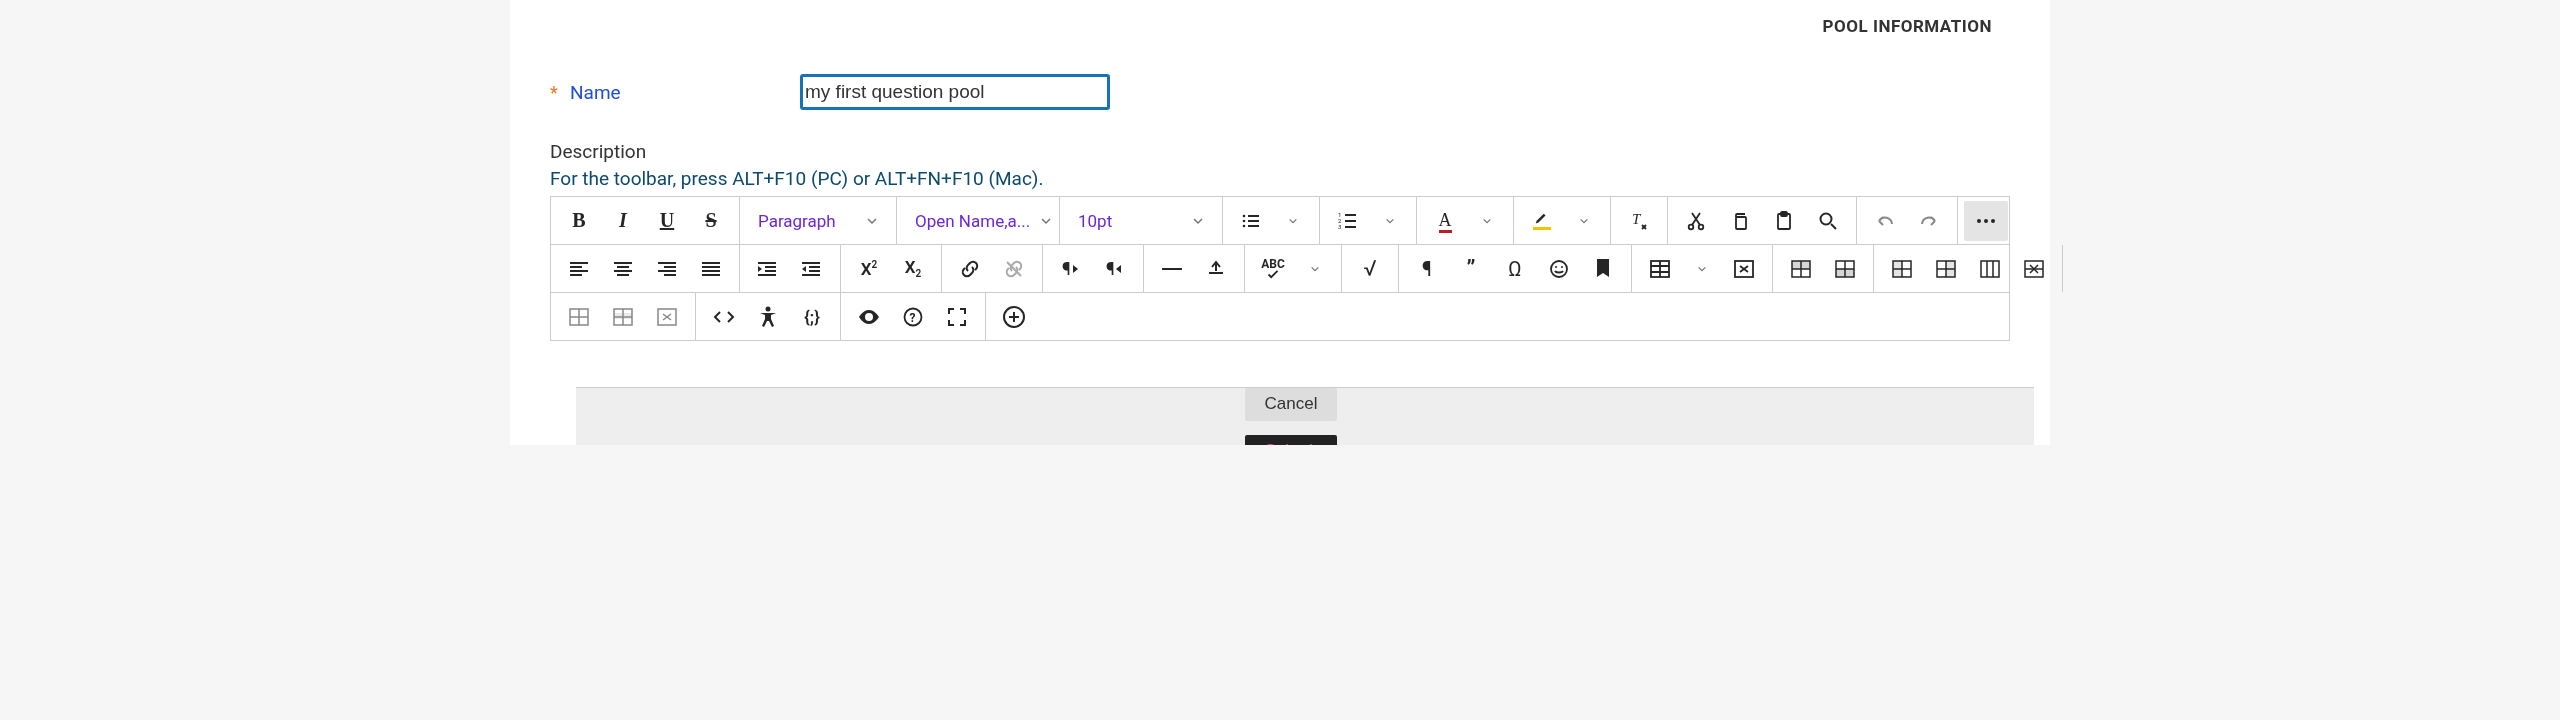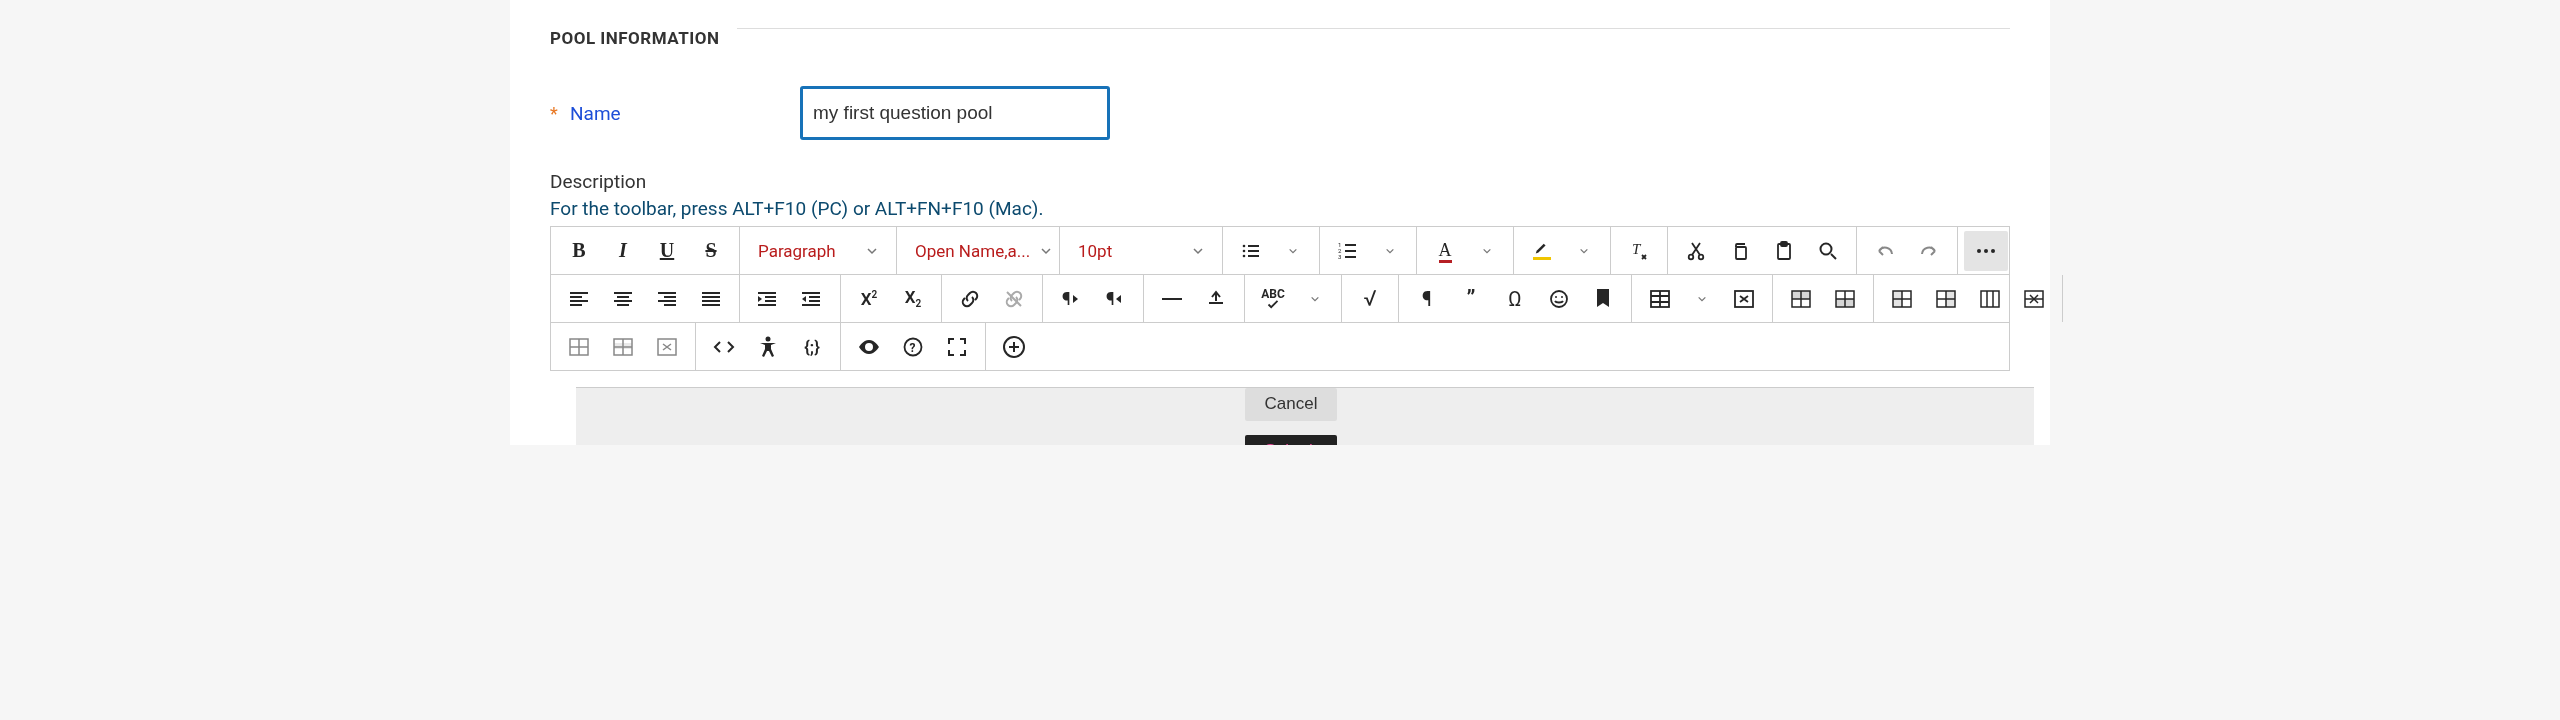--- a/index.html
+++ b/index.html
@@ -10,23 +10,24 @@
   }
   .page {
     width: 1540px;
     background: #fff;
     margin: 0 auto;
     padding: 0 40px;
     position: relative;
   }
   .section-header {
     display: flex;
-    align-items: flex-start;
-    padding-top: 28px;
+    align-items: flex-end;
+    padding-top: 16px;
     padding-bottom: 20px;
+    flex-direction: column;
   }
   .section-title {
     font-size: 17px;
     font-weight: 700;
     letter-spacing: 0.5px;
     color: #333;
     margin-right: 18px;
     white-space: nowrap;
   }
   .section-line {
@@ -44,23 +45,23 @@
     font-size: 18px;
     width: 20px;
     text-align: left;
   }
   .field-label {
     font-size: 19px;
     color: #1d4ed8;
     width: 230px;
   }
   .field-input {
-    height: 54px;
+    height: 36px;
     width: 310px;
-    padding: 6px 10px;
+    padding: 6px 2px;
     font-size: 19px;
     border: 3px solid #1772b8;
     border-radius: 3px;
     outline: none;
     color: #333;
   }
   .desc-label {
     font-size: 19px;
     color: #333;
     padding-top: 18px;
@@ -99,21 +100,21 @@
     border-radius: 2px;
   }
   .tb-btn.n { width: 40px; }
   .tb-btn.highlight { background: #e4e4e4; }
   .tb-dd {
     display: flex;
     align-items: center;
     height: 40px;
     padding: 0 12px;
     cursor: pointer;
-    color: #b91c1c;
+    color: #6d28d9;
     font-size: 17px;
     gap: 10px;
     white-space: nowrap;
   }
   .tb-dd .chev { color: #777; }
   .chev { display:inline-flex; }
   svg { display: block; }
   .glyph { font-size: 20px; font-weight: 600; font-family: "Times New Roman", serif; }
   .color-block {
     position: relative;

